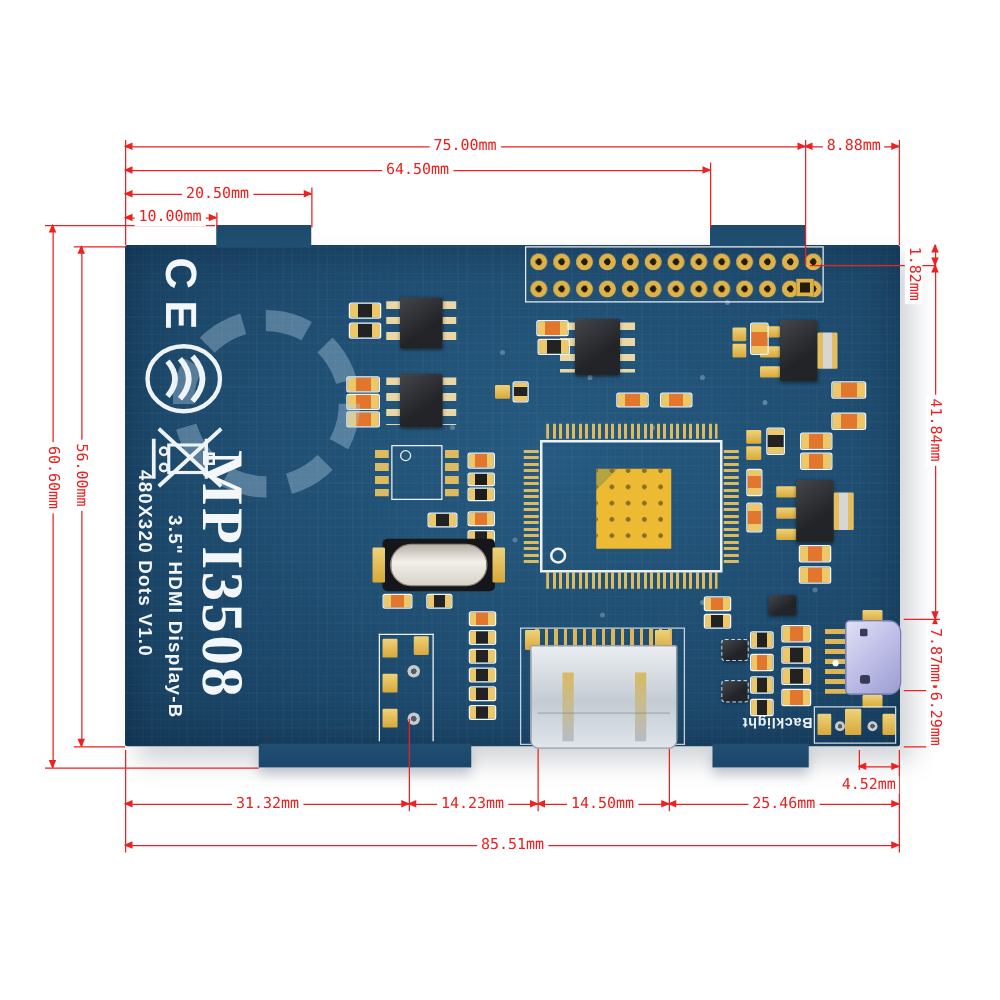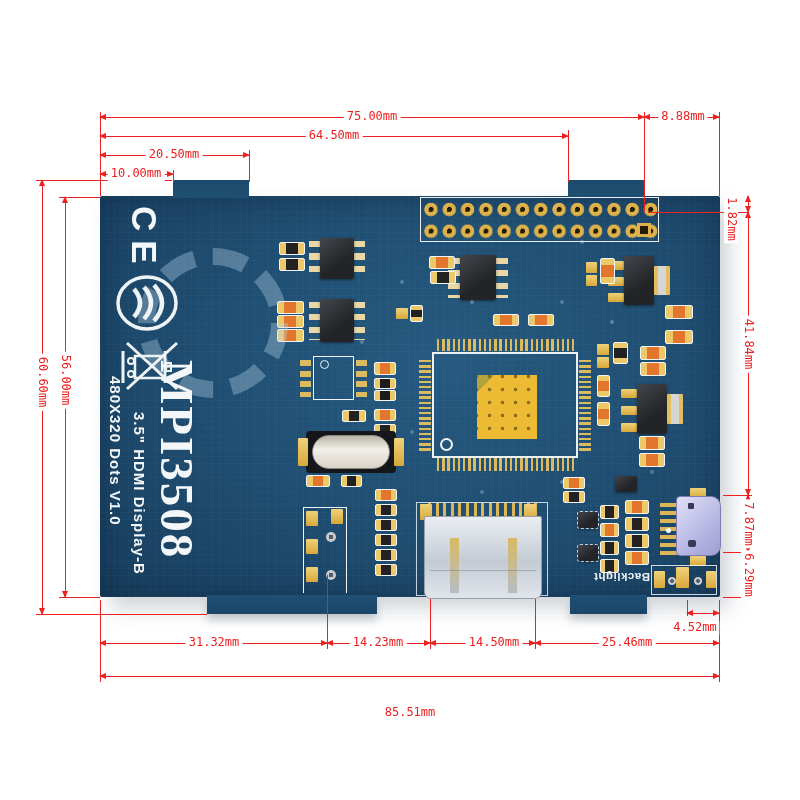--- a/index.html
+++ b/index.html
@@ -285,18 +285,18 @@
   <div class="dlab" style="left:174px;top:155px;">20.50mm</div>
   <div class="dlab" style="left:136px;top:174px;">10.00mm</div>
   <div class="dlab dlabv" style="left:42px;top:382px;">60.60mm</div>
   <div class="dlab dlabv" style="left:65px;top:380px;">56.00mm</div>
   <div class="dlab dlabv" style="left:731px;top:219px;">1.82mm</div>
   <div class="dlab dlabv" style="left:748px;top:344px;">41.84mm</div>
   <div class="dlab dlabv" style="left:748px;top:524px;">7.87mm</div>
   <div class="dlab dlabv" style="left:748px;top:575px;">6.29mm</div>
   <div class="dlab" style="left:214px;top:643px;">31.32mm</div>
   <div class="dlab" style="left:378px;top:643px;">14.23mm</div>
-  <div class="dlab" style="left:482px;top:643px;margin-left:12px;">14.50mm</div>
+  <div class="dlab" style="left:482px;top:643px;">14.50mm</div>
   <div class="dlab" style="left:627px;top:643px;">25.46mm</div>
   <div class="dlab" style="left:695px;top:628px;">4.52mm</div>
-  <div class="dlab" style="left:410px;top:713px;">85.51mm</div>
+  <div class="dlab" style="left:410px;top:676px;">85.51mm</div>
 
 </div>
 
 </body></html>

